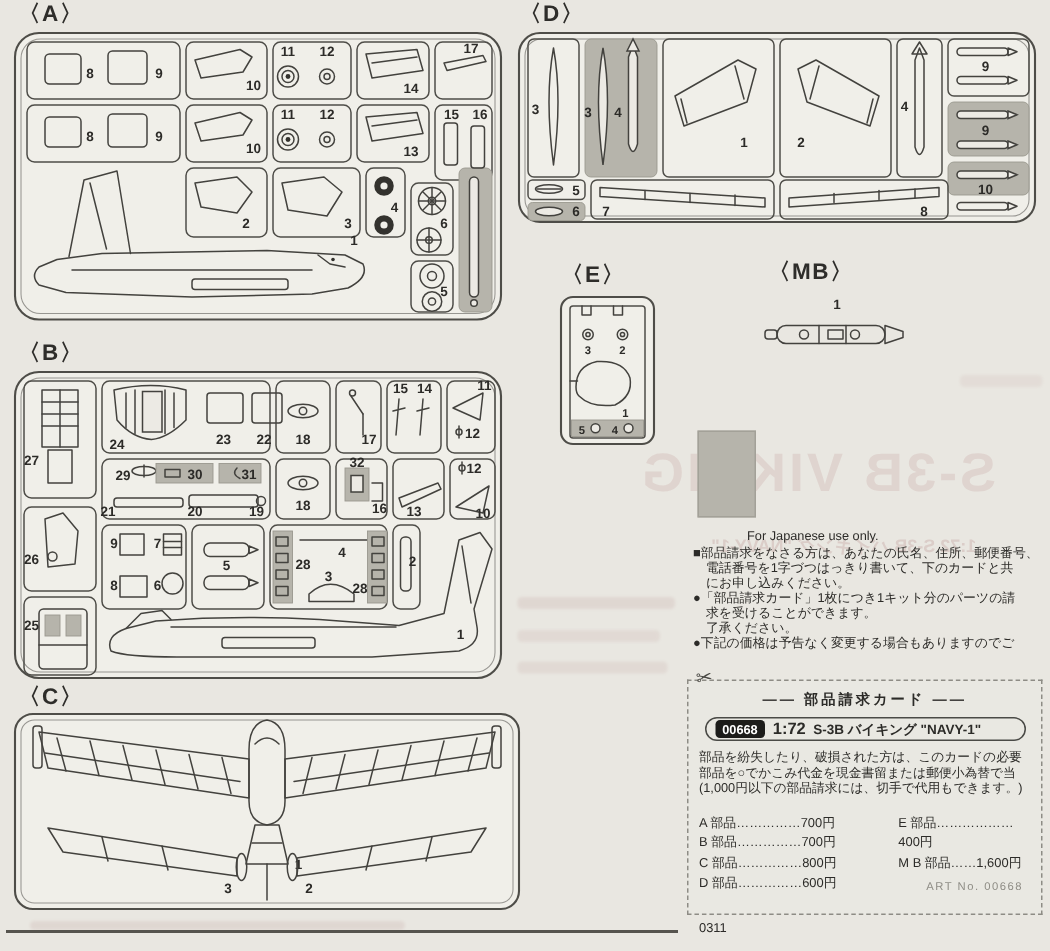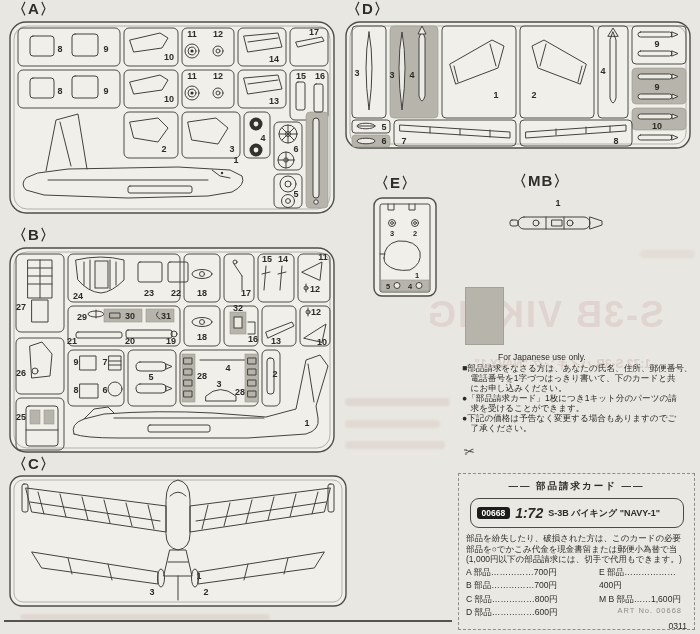--- a/index.html
+++ b/index.html
@@ -16,34 +16,34 @@
   .sh{fill:#b6b4ab;stroke:#9a988f;stroke-width:.6;}
   .dk{fill:#33322e;stroke:none;}
   .pn{font:700 9px "Liberation Sans",sans-serif;fill:#2c2b28;text-anchor:middle;}
   .pns{font:700 7.5px "Liberation Sans",sans-serif;fill:#2c2b28;text-anchor:middle;}
   
   #unused-swatch{left:465px;top:287px;width:37px;height:56px;background:#b6b4ab;border:1px solid #a3a198;}
   #unused-lines{left:511px;top:288px;width:180px;font-size:7.4px;line-height:8.2px;z-index:2;}
   #jp-only{left:462px;top:352px;font-size:8.5px;z-index:2;margin-left:36px;}
   #bullets{left:462px;top:363px;width:236px;font-size:8.6px;line-height:10px;z-index:2;}
   
-  #card{left:458px;top:473px;width:237px;height:157px;border:1px dashed #8e8c85;z-index:1;
+  #card{left:458px;top:453px;width:237px;height:157px;border:1px dashed #8e8c85;z-index:1;
         box-sizing:border-box;padding:4px 7px;background:rgba(236,234,228,.35);}
   #scissors{left:464px;top:444px;font-size:13px;transform:rotate(-9deg);color:#4b4a45;z-index:3;}
   #card-title{text-align:center;font-size:9.5px;font-weight:700;letter-spacing:2px;margin-top:2px;}
-  #badge{margin:5px auto 0;width:214px;height:30px;border:1.2px solid #4a4a46;border-radius:9px;
+  #badge{margin:5px auto 0;width:214px;height:16px;border:1.2px solid #4a4a46;border-radius:9px;
          display:flex;align-items:center;gap:5px;padding:0 6px;box-sizing:border-box;}
   #badge-code{background:#1c1c1a;color:#fff;font-size:8.5px;font-weight:700;line-height:10px;
               padding:1px 5px;border-radius:3px;}
-  #badge-scale{font-size:14px;font-weight:800;font-style:italic;}
+  #badge-scale{font-size:11px;font-weight:800;}
   #badge-name{font-size:9px;font-weight:600;white-space:nowrap;}
   #card-body{margin-top:5px;font-size:8.5px;line-height:10.6px;}
-  #prices{margin-top:1px;display:flex;font-size:8.6px;line-height:13.5px;gap:34px;}
+  #prices{margin-top:11px;display:flex;font-size:8.6px;line-height:13.5px;gap:34px;}
   #prices .pcol1{width:112px;}
-  #datecode{margin-top:1px;font-size:8.6px;text-align:right;}
+  #datecode{margin-top:17px;font-size:8.6px;}
   #artno{position:absolute;right:12px;bottom:14px;font-size:7.5px;color:#8f8d86;letter-spacing:1px;z-index:4;}
   
   #watermark{left:557px;top:558px;width:143px;height:76px;background:rgba(243,233,62,.85);
              z-index:6;box-shadow:-5px 7px 0 -1px #4a493c;display:flex;flex-direction:column;
              align-items:center;justify-content:center;}
   .wm-line{font-size:21px;font-weight:800;letter-spacing:1px;line-height:23px;color:#3a41a3;
            text-shadow:1px 0 #232a6e,-1px 0 #232a6e,0 1px #232a6e,0 -1px #232a6e;}
   
   #divider{left:4px;top:620px;width:448px;height:2px;background:#56544e;}
   
@@ -455,22 +455,22 @@
   </svg>
 
   <div id="unused-swatch" class="abs"></div>
   <div id="jp-only" class="abs">For Japanese use only.</div>
   <div id="bullets" class="abs">
     <div>■部品請求をなさる方は、あなたの氏名、住所、郵便番号、</div>
     <div>　電話番号を1字づつはっきり書いて、下のカードと共</div>
     <div>　にお申し込みください。</div>
     <div>●「部品請求カード」1枚につき1キット分のパーツの請</div>
     <div>　求を受けることができます。</div>
+    <div>　了承ください。</div>
     <div>●下記の価格は予告なく変更する場合もありますのでご</div>
-    <div>　了承ください。</div>
   </div>
 
   <div id="scissors" class="abs">✂</div>
   <div id="card" class="abs">
     <div id="card-title">―― 部品請求カード ――</div>
     <div id="badge">
       <span id="badge-code">00668</span>
       <span id="badge-scale">1:72</span>
       <span id="badge-name">S-3B バイキング "NAVY-1"</span>
     </div>

